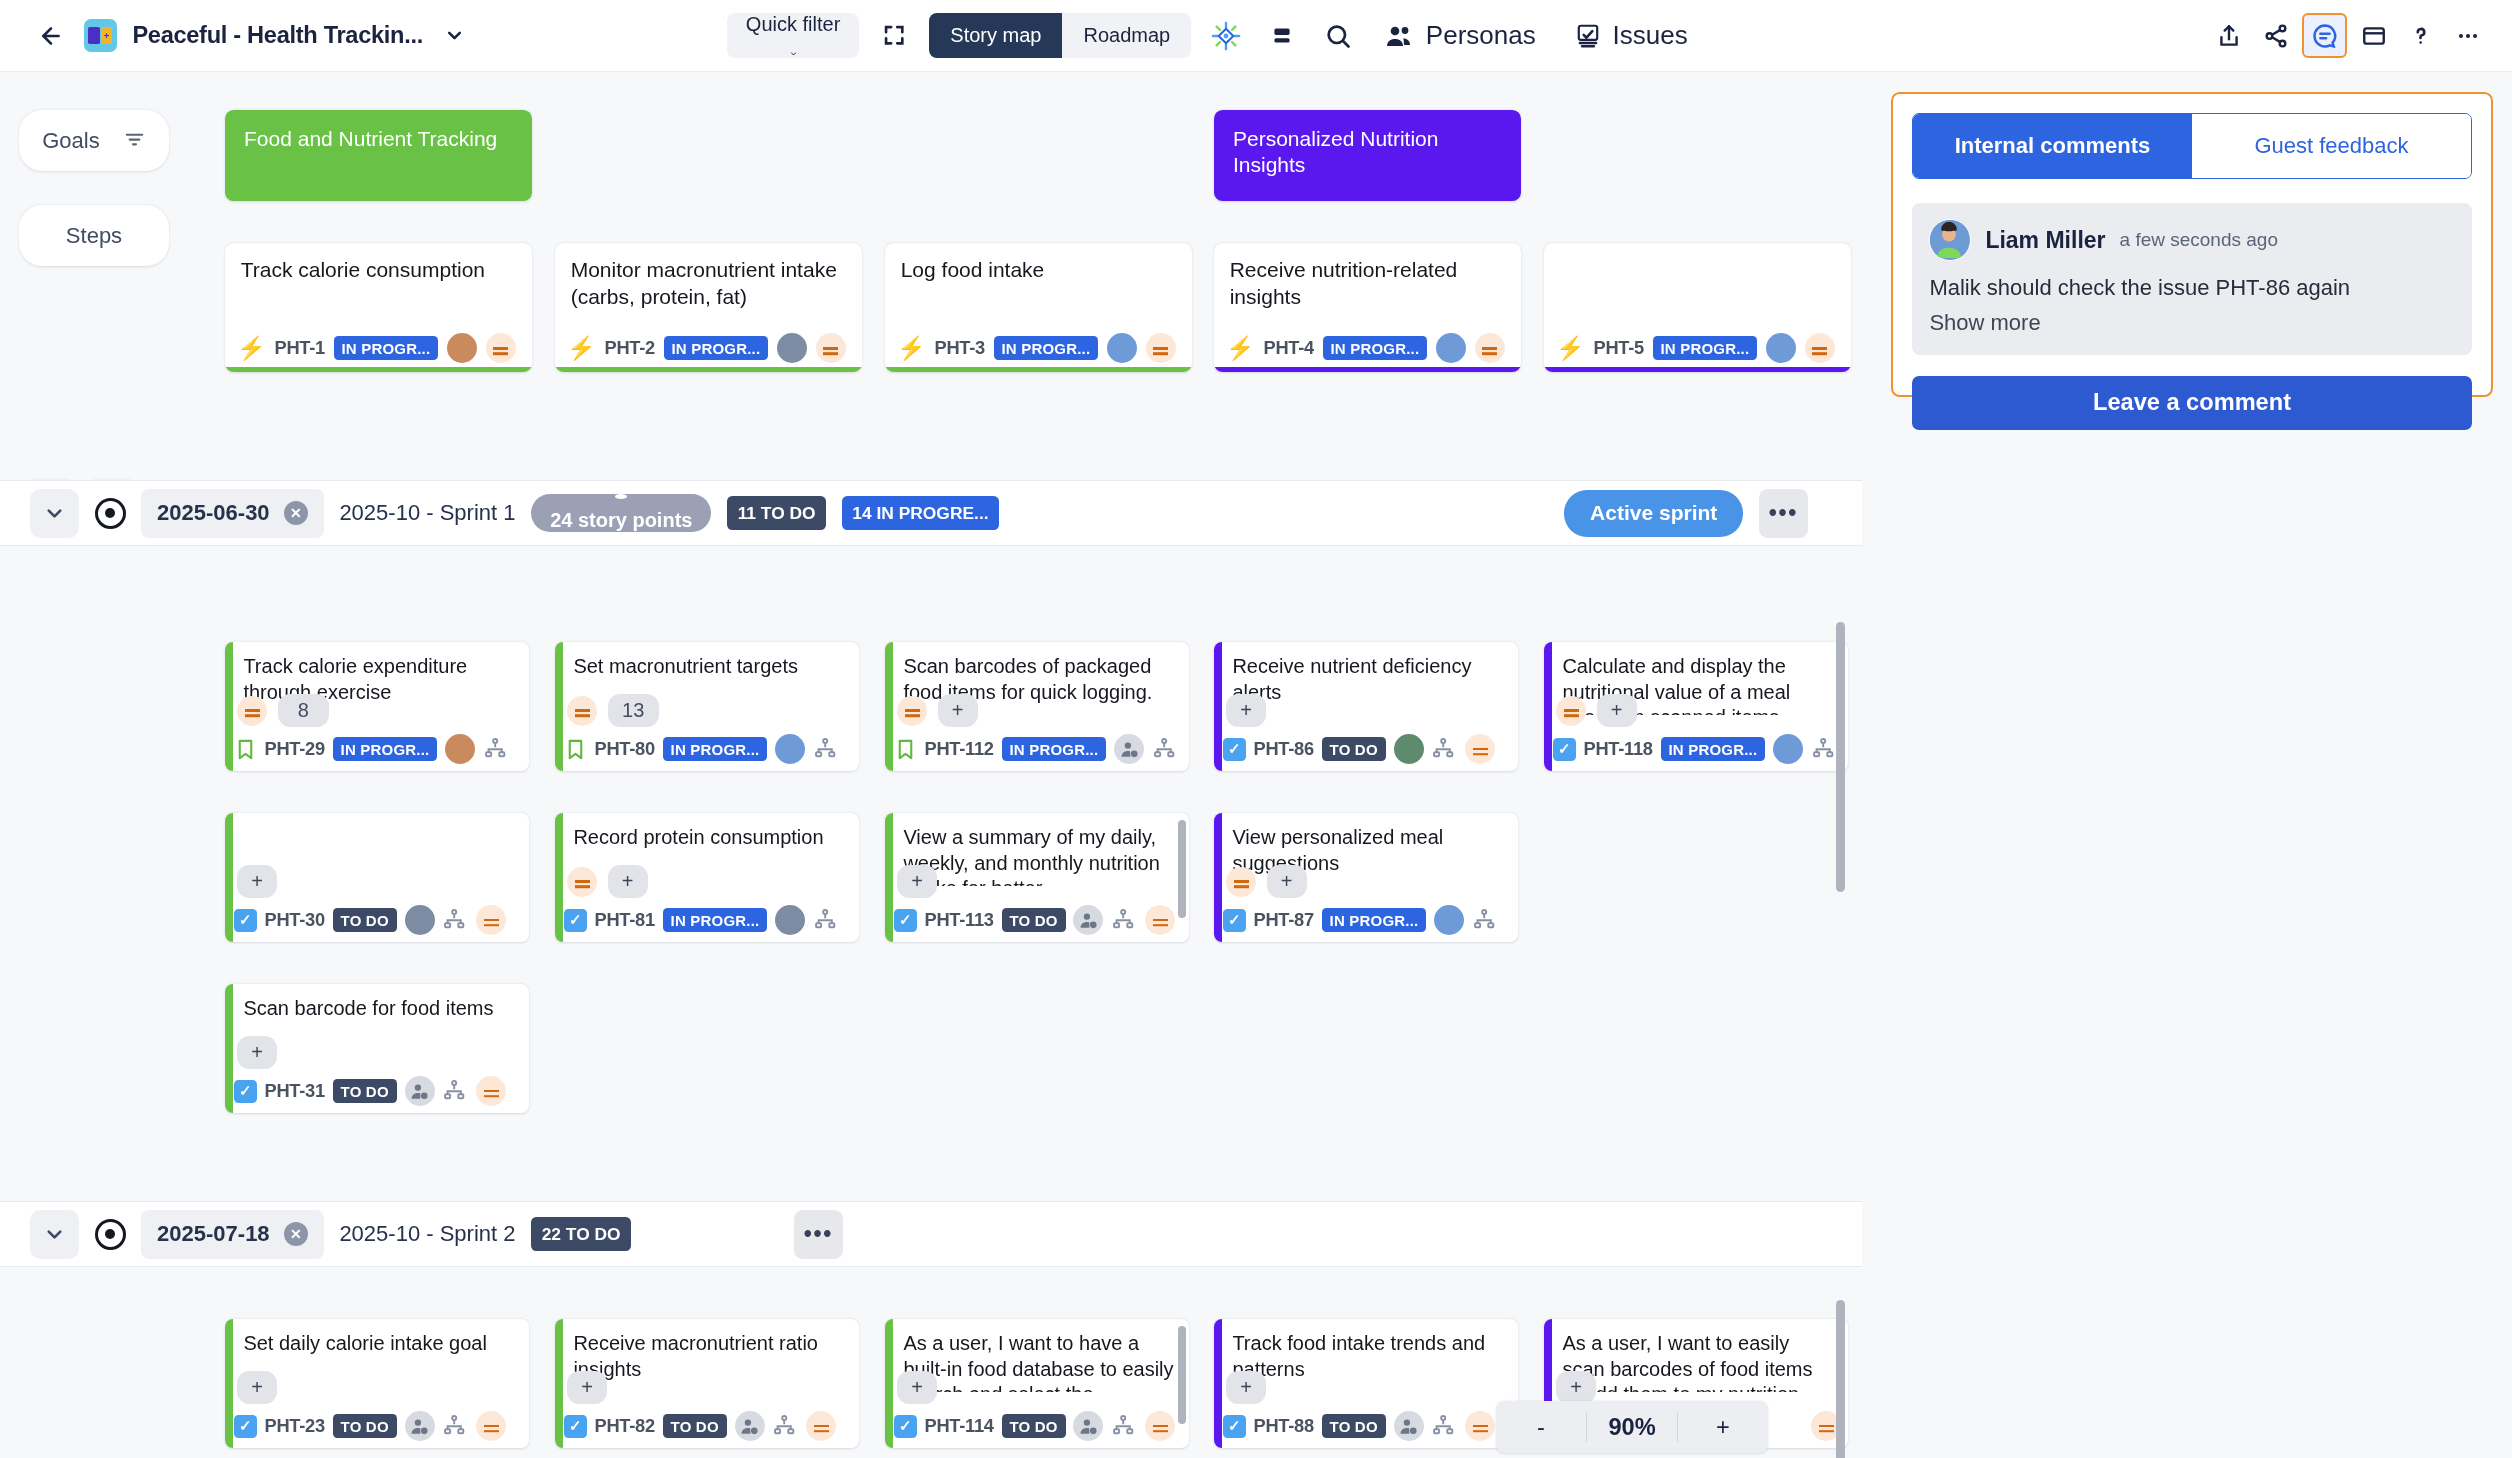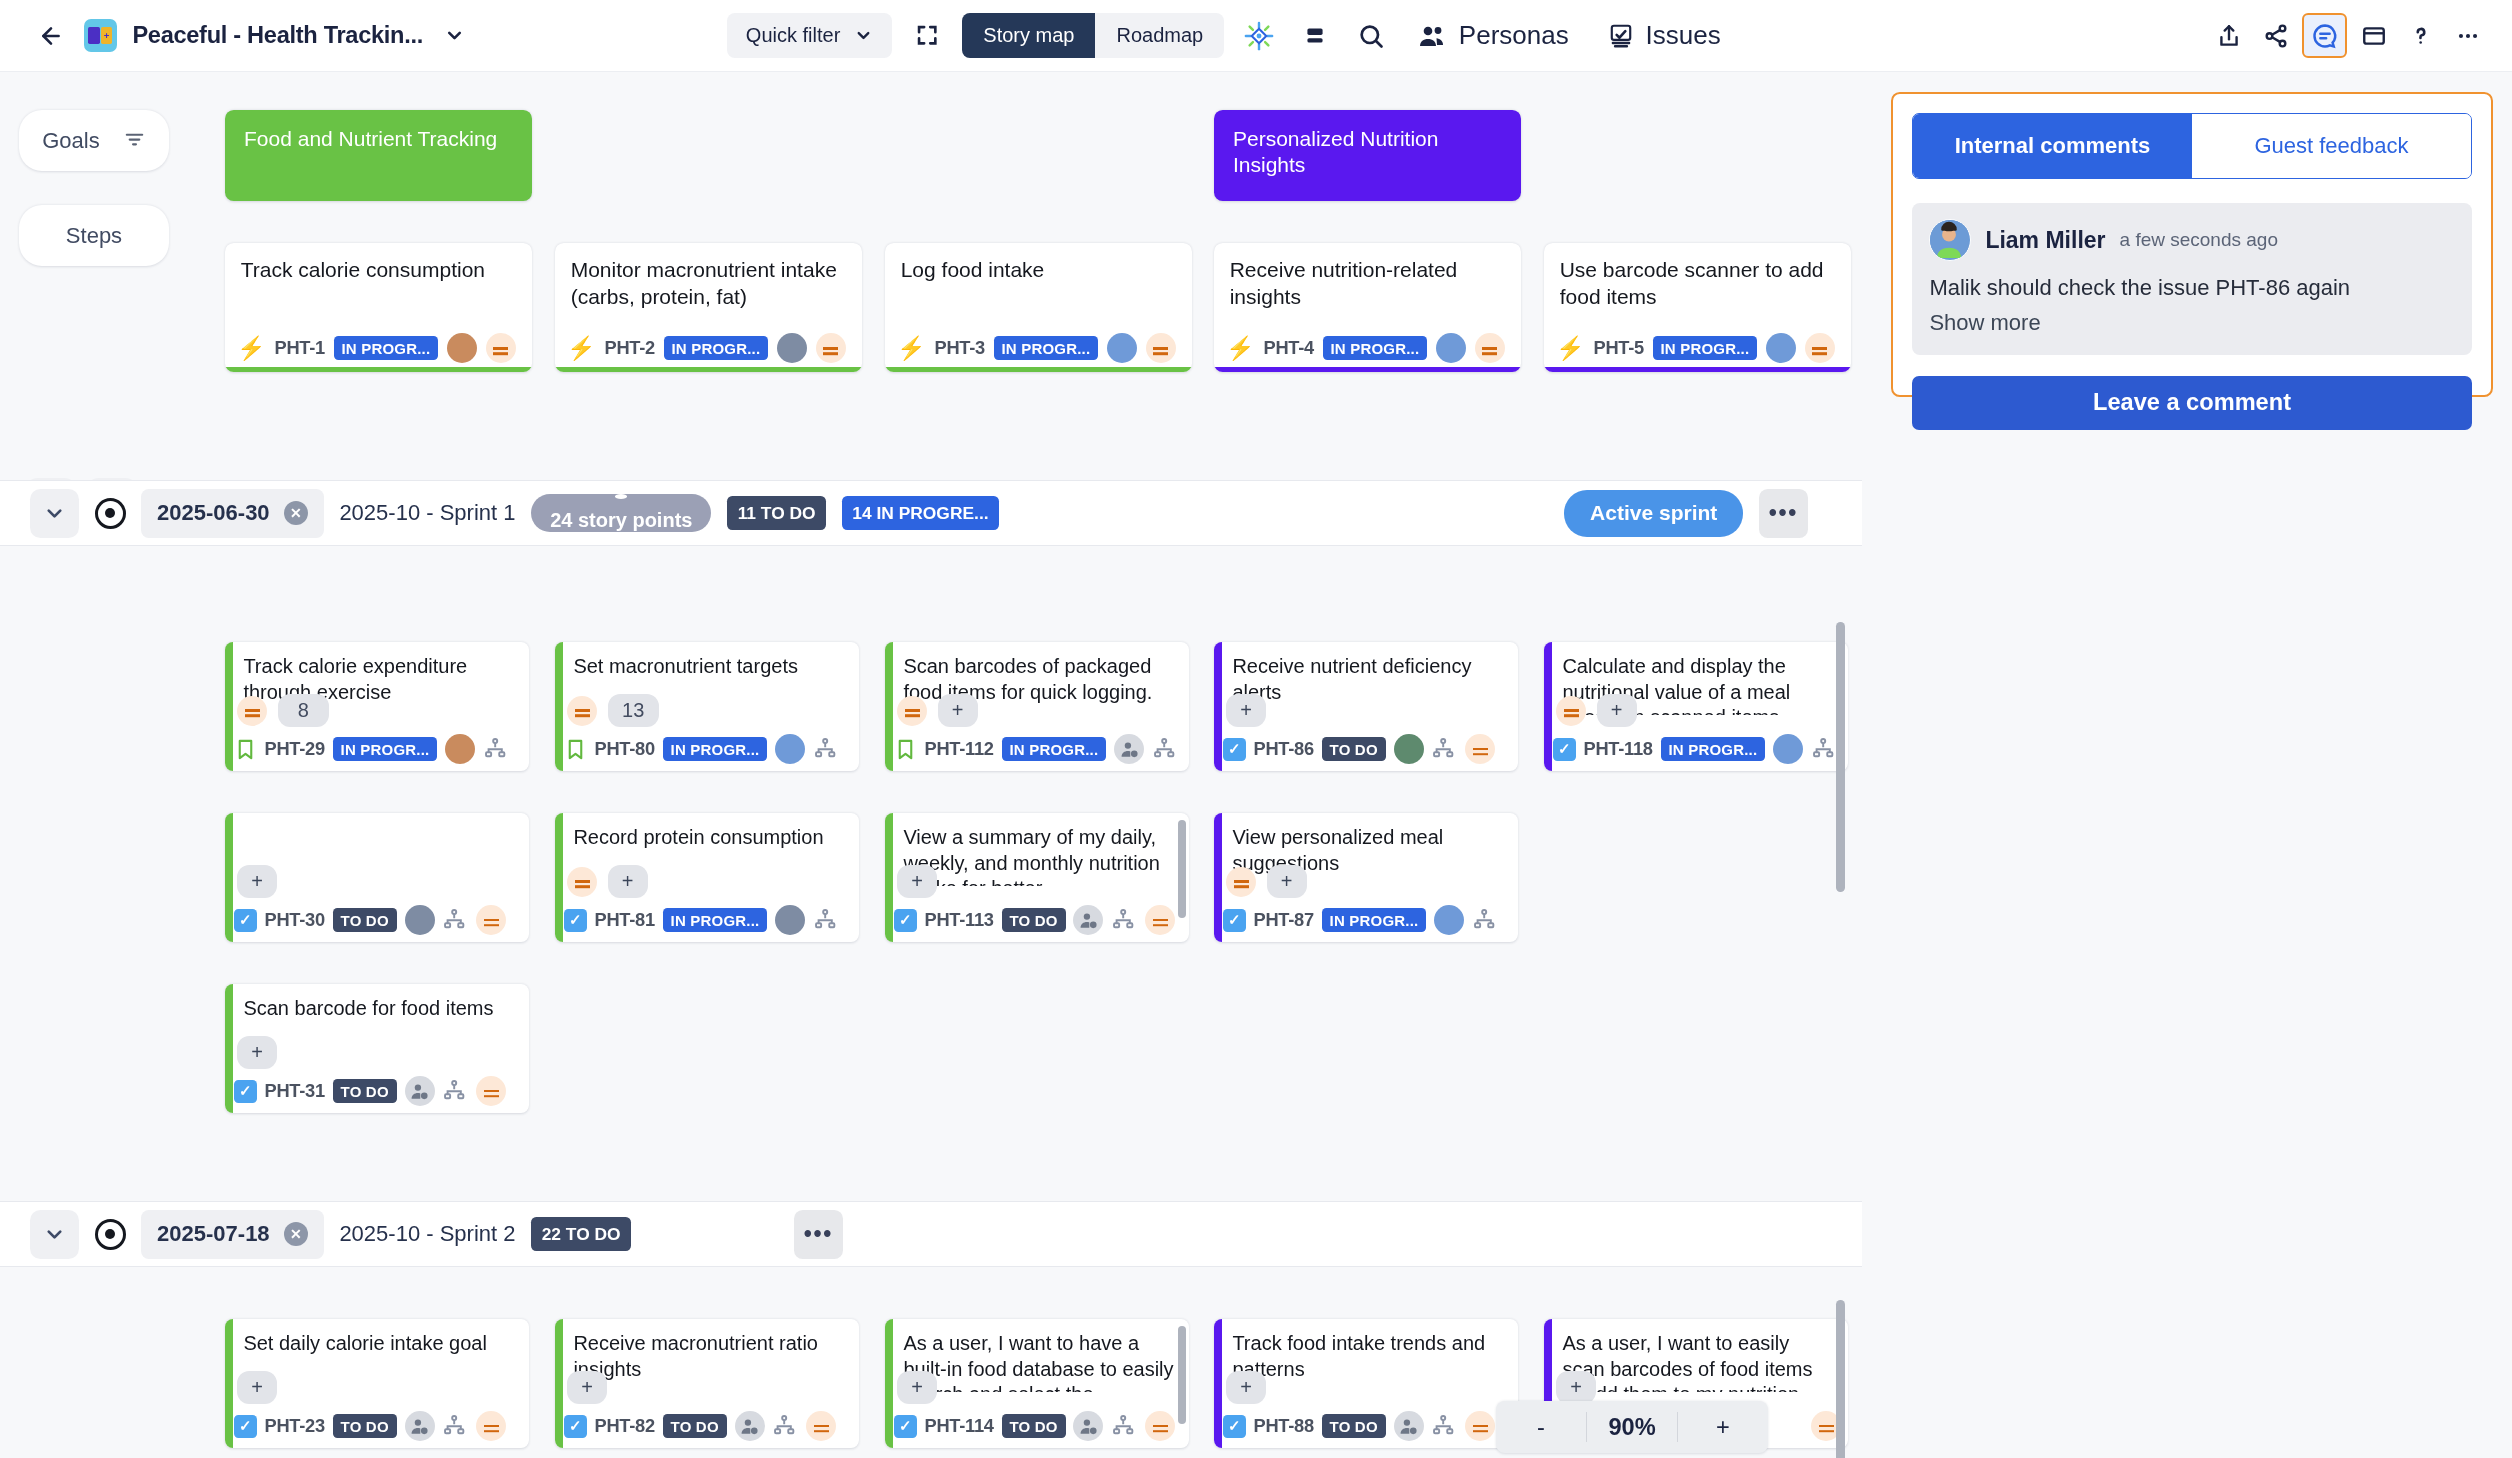--- a/index.html
+++ b/index.html
@@ -29,20 +29,21 @@
   .proj-logo .lg-r { width: 10.5px; height: 17.4px; background: #f0b429; border-radius: 1.7px; margin-left: 1.7px;
                      display:flex; align-items:center; justify-content:center; color:#4b2fc4; font-size:9.6px; font-weight:700;}
   .proj-title { font-size: 23.6px; font-weight: 700; color: #1b2340; letter-spacing: -0.3px; white-space: nowrap; }
   .chev-down { font-size: 16.6px; color: #1b2340; cursor: pointer; margin-left: 5.2px; }
 
   .tb-center { display: flex; align-items: center; gap: 14px; margin-left: 262px; }
   .quick-filter {
     background: #f1f2f5; border-radius: 7.9px; height: 45px; padding: 0 19px;
     display: flex; align-items: center; gap: 14px; font-size: 20px; color: #1b2340; cursor: pointer;
     font-weight: 400;
+    flex-direction: column;
   }
   .icon-btn {
     width: 42px; height: 42px; display: flex; align-items: center; justify-content: center;
     cursor: pointer; border-radius: 7px; color: #1b2340;
   }
   .seg {
     display: flex; background: #f1f2f5; border-radius: 7.9px; overflow: hidden; height: 45px;
   }
   .seg div {
     padding: 0 21px; display: flex; align-items: center; font-size: 20px; cursor: pointer; color: #1b2340;
@@ -405,21 +406,20 @@
       <span class="badge inprog">IN PROGR...</span>
       <span class="avatar" style="background:#6f9ad8"></span>
       <span class="prio">
           <i></i>
         </span>
     </div>
     <div class="sc-bar" style="background:#5a18ef"></div>
   </div>
 
   <div class="step-card" style="left:1544px; top:171px;">
-    <div class="sc-title">Use barcode scanner to add food items</div>
     <div class="sc-foot">
       <span class="bolt">⚡</span>
       <span class="key">PHT-5</span>
       <span class="badge inprog">IN PROGR...</span>
       <span class="avatar" style="background:#6f9ad8"></span>
       <span class="prio">
           <i></i>
         </span>
     </div>
     <div class="sc-bar" style="background:#5a18ef"></div>

